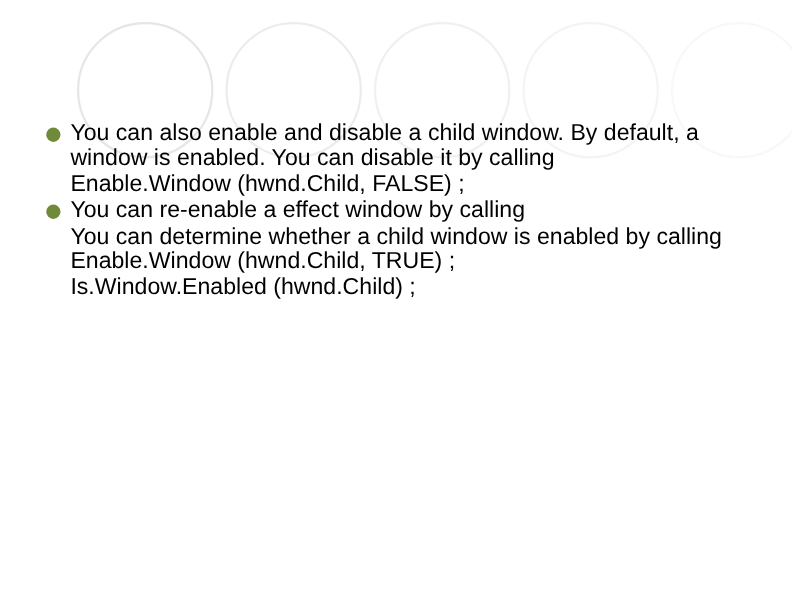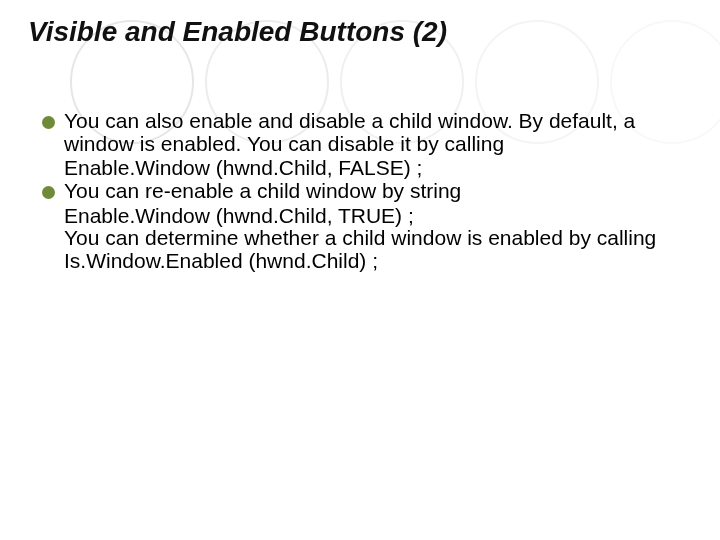--- a/index.html
+++ b/index.html
@@ -18,30 +18,29 @@
 </style>
 </head>
 <body>
 <div class="slide">
   <div class="bg-circle c1"></div>
   <div class="bg-circle c2"></div>
   <div class="bg-circle c3"></div>
   <div class="bg-circle c4"></div>
   <div class="bg-circle c5"></div>
 
-  <div class="title">Visible and Enabled Buttons (2)</div>
 
   <div class="body">
     <div class="li">
       <span class="bullet"></span>
       <span>You can also enable and disable a child window. By default, a window is enabled. You can disable it by calling</span>
     </div>
     <div class="sub">Enable.Window (hwnd.Child, FALSE) ;</div>
 
     <div class="li">
       <span class="bullet"></span>
-      <span>You can re-enable a child window by string</span>
+      <span>You can re-enable a effect window by calling</span>
     </div>
+    <div class="sub">You can determine whether a child window is enabled by calling</div>
     <div class="sub">Enable.Window (hwnd.Child, TRUE) ;</div>
-    <div class="sub">You can determine whether a child window is enabled by calling</div>
     <div class="sub">Is.Window.Enabled (hwnd.Child) ;</div>
   </div>
 </div>
 
 </body></html>

